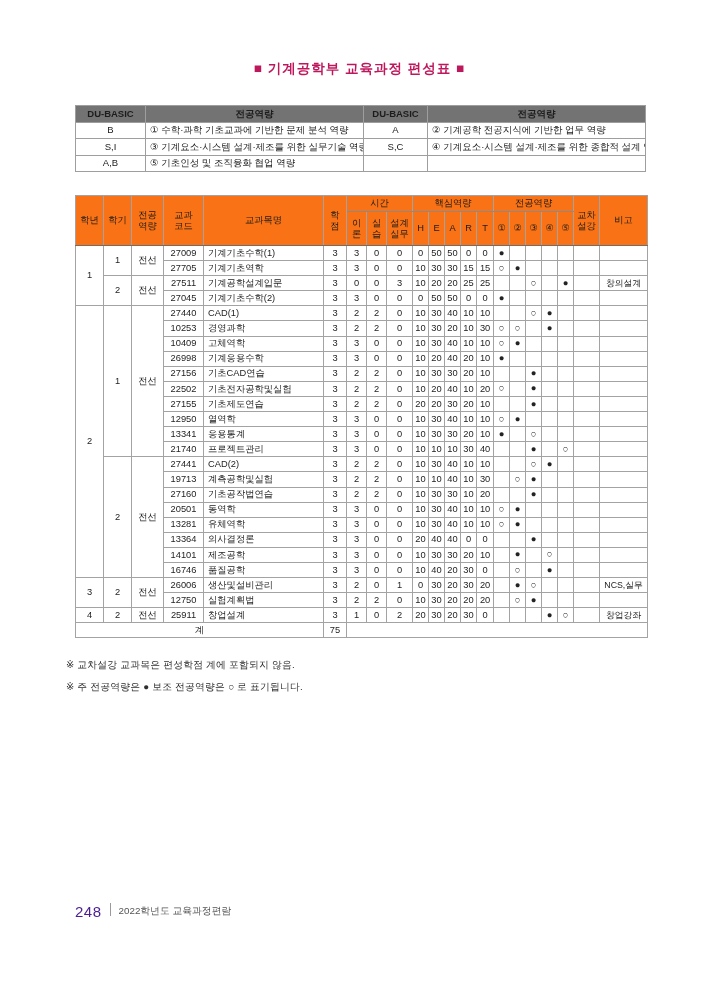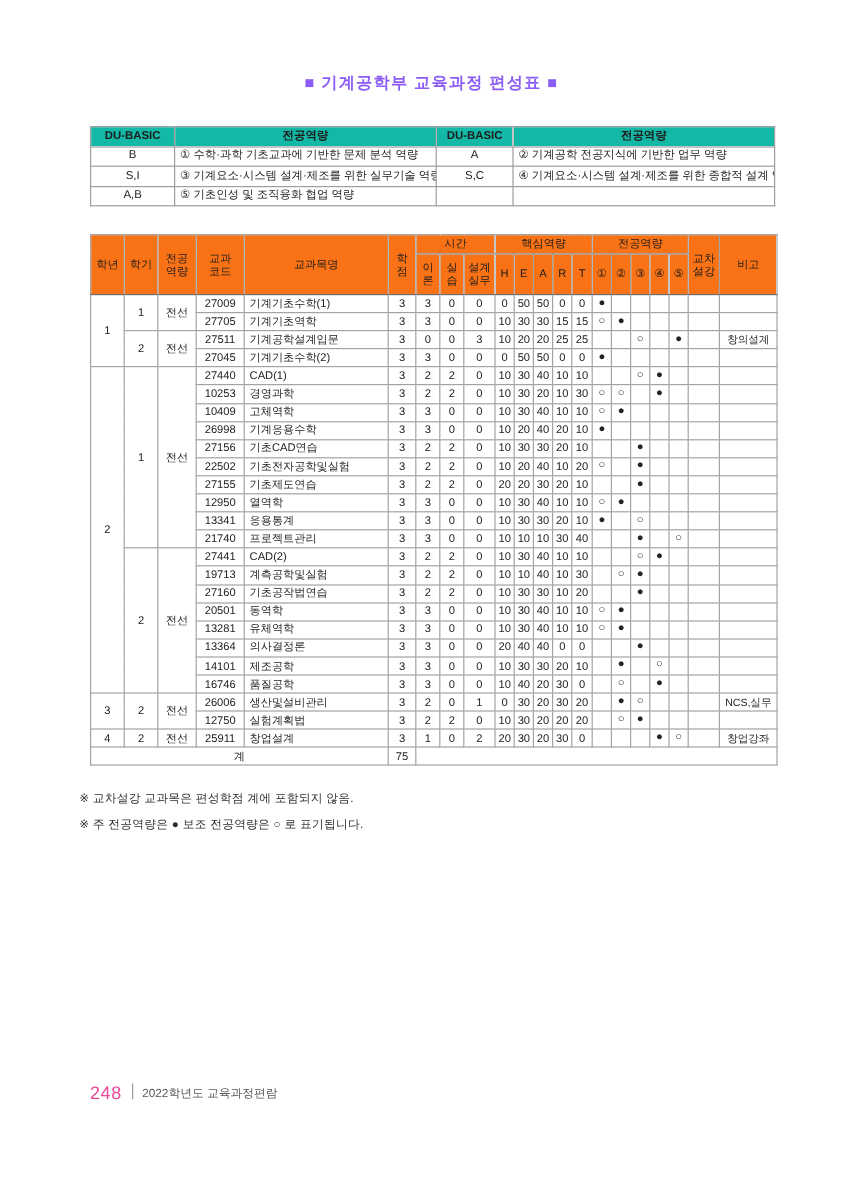--- a/index.html
+++ b/index.html
@@ -3,33 +3,33 @@
 <meta charset="utf-8">
 <style>
   html,body { margin:0; padding:0; background:#ffffff; }
   .page {
     position:relative; width:719px; height:983px; background:#ffffff;
     font-family:"Liberation Sans","DejaVu Sans",sans-serif; color:#222;
     overflow:hidden;
   }
   .title {
     position:absolute; top:60px; left:0; width:719px; text-align:center;
-    font-size:13.5px; font-weight:bold; color:#8b5cf6; letter-spacing:1px;
+    font-size:13.5px; font-weight:bold; color:#be185d; letter-spacing:1px;
   }
   table { border-collapse:collapse; table-layout:fixed; }
   
   .comp {
     position:absolute; left:75px; top:105px; width:570px;
     font-size:9.5px; border:1.4px solid #6e6e6e;
   }
   .comp th, .comp td {
     border:1px solid #9e9e9e; height:15.5px; padding:0 3px;
     overflow:hidden; white-space:nowrap; line-height:1.1;
   }
-  .comp th { background:#14b8a6; font-weight:bold; color:#1c1c1c; text-align:center;margin-top:20px; }
+  .comp th { background:#737373; font-weight:bold; color:#1c1c1c; text-align:center;margin-top:20px; }
   
   .main {
     position:absolute; left:75px; top:195px; width:572px;
     font-size:9.3px; border:1.4px solid #6e6e6e;
   }
   .main th, .main td {
     border:1px solid #a3a3a3; overflow:hidden; line-height:1.15; padding:0 1px;
   }
   .main thead th {
     background:#f97316; font-weight:normal; color:#1a1a1a; text-align:center;
@@ -47,21 +47,21 @@
   .l { text-align:left; padding-left:4px !important; }
   .sym { font-size:9.5px; color:#000; }
   .hollow { color:#929292; }
   .note { font-size:8.8px; }
   .gs td { border-top:1.5px solid #6e6e6e; }
   
   .footnote { position:absolute; left:66px; font-size:9.8px; color:#2e2e2e; letter-spacing:0.2px; }
   .fn1 { top:659px; }
   .fn2 { top:681px; }
   .footer { position:absolute; left:75px; top:903px; display:flex; align-items:center; }
-  .pagenum { font-size:15px; color:#ec4899; letter-spacing:0.5px; }
+  .pagenum { font-size:15px; color:#4c1d95; letter-spacing:0.5px; }
   .fsep { display:inline-block; width:1px; height:13px; background:#9a9a9a; margin:0 8px; position:relative; top:-2px; }
   .footertext { font-size:9.8px; color:#555; }
 </style>
 </head>
 <body>
 
 <div class="page">
 
   <div class="title">■ 기계공학부 교육과정 편성표 ■</div>
 

